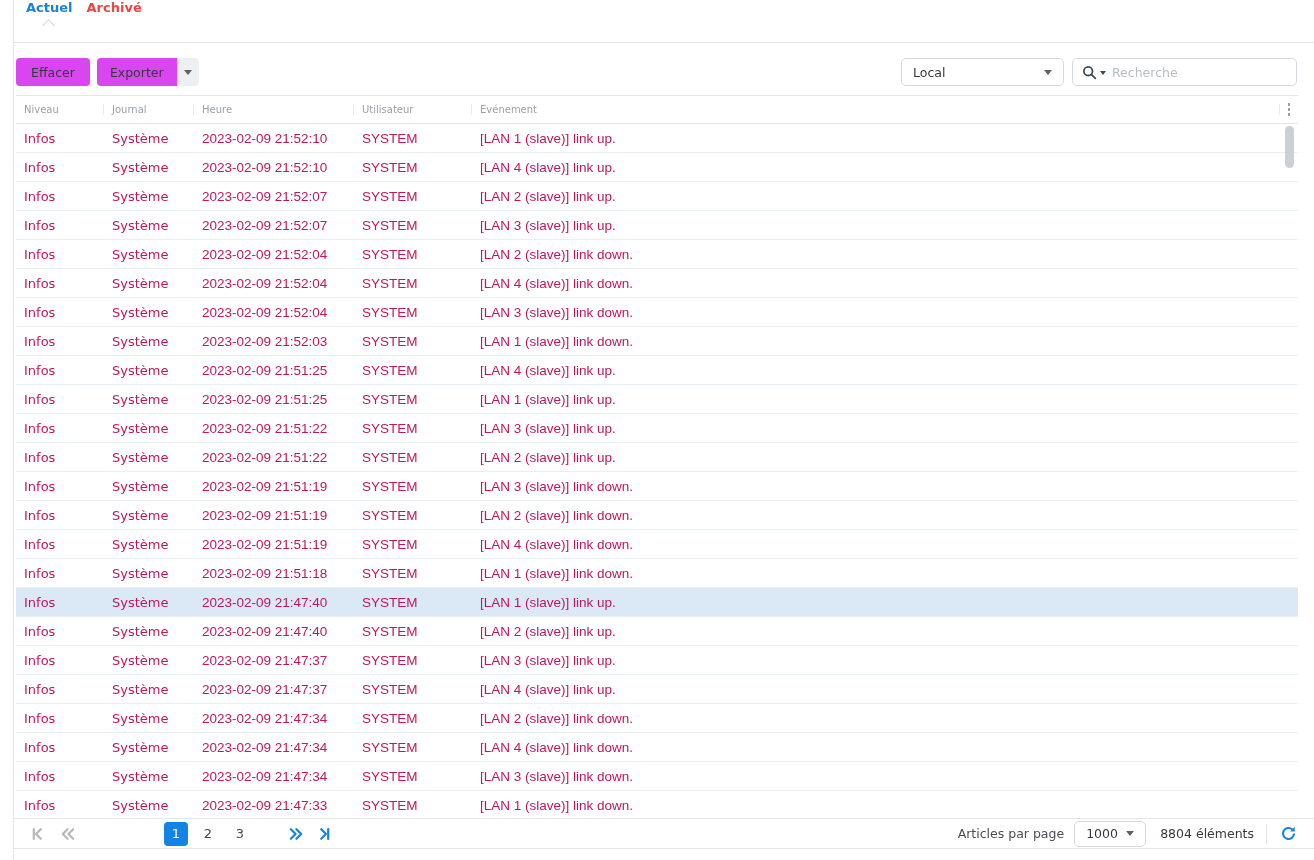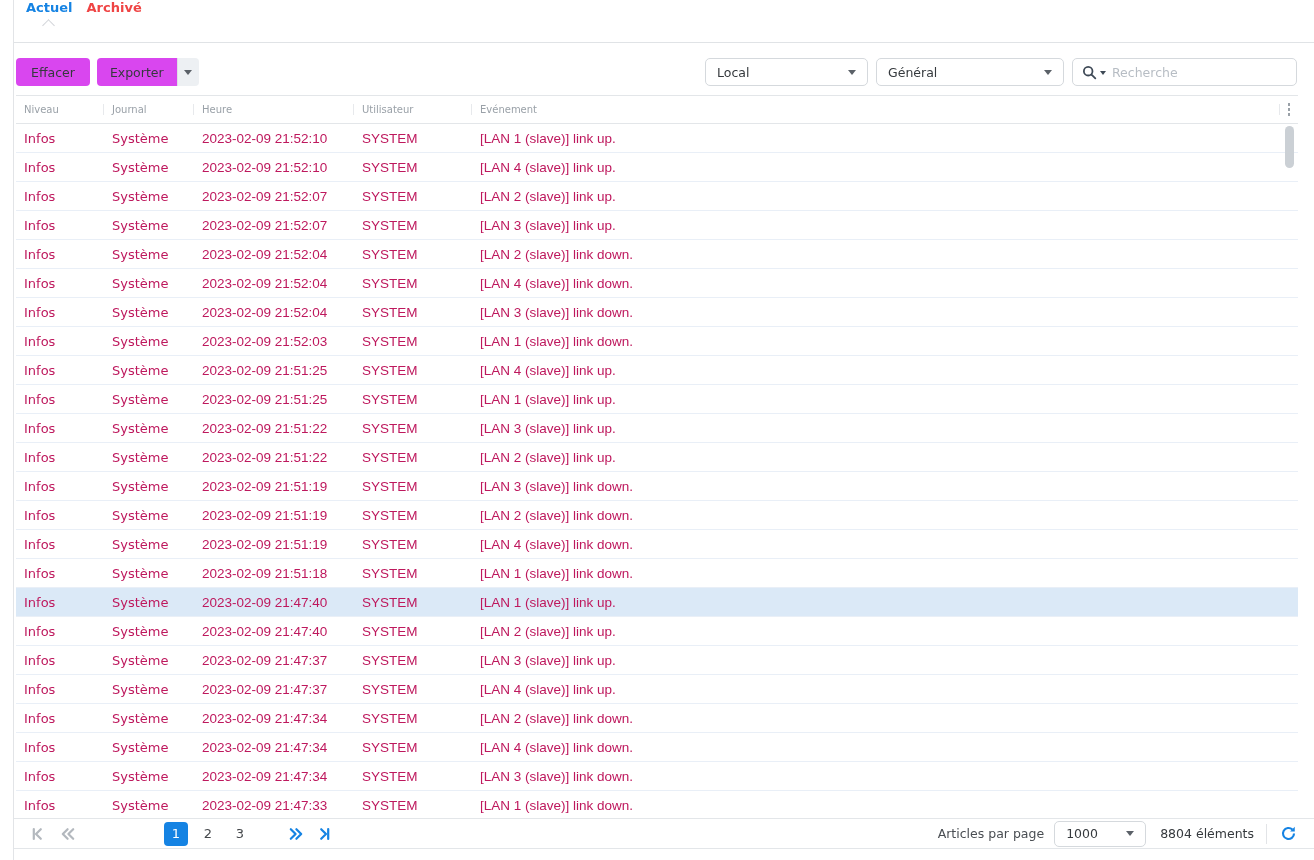--- a/index.html
+++ b/index.html
@@ -88,21 +88,21 @@
   .pg-prev { margin-left: 14px; }
   .pages { display: flex; gap: 8px; margin-left: 88px; }
   .page { width: 24px; height: 24px; border-radius: 4px; display: flex; align-items: center;
           justify-content: center; font-size: 13px; color: #45484c; cursor: pointer; }
   .page.active { background: #1583e3; color: #fff; }
   .pg-next { margin-left: 36px; }
   .pg-last { margin-left: 12px; }
 
   .footer-right { margin-left: auto; display: flex; align-items: center; padding-right: 17px; }
   .fr-label { font-size: 12.5px; color: #4a4e53; }
-  .per-page { width: 92px; height: 26px; margin-left: 10px; }
+  .per-page { width: 72px; height: 26px; margin-left: 10px; }
   .fr-count { font-size: 12.5px; color: #35393d; margin-left: 14px; }
   .v-div { width: 1px; height: 20px; background: #e2e4e7; margin: 0 12px; }
   .refresh { width: 18px; height: 18px; display: flex; align-items: center;
              justify-content: center; cursor: pointer; }
 </style>
 </head>
 <body>
 
 <div class="left-edge"></div>
 
@@ -120,24 +120,20 @@
   <button class="btn">Effacer</button>
   <div class="split">
     <button class="btn btn-main">Exporter</button>
     <button class="btn-caret">
       <span class="caret"></span>
     </button>
   </div>
   <div class="spacer"></div>
   <div class="select sel-source">
     <span>Local</span>
-    <span class="caret"></span>
-  </div>
-  <div class="select sel-category">
-    <span>Général</span>
     <span class="caret"></span>
   </div>
   <div class="searchbox">
     <svg width="15" height="15" viewBox="0 0 16 16">
       <circle cx="6.6" cy="6.6" r="4.6" fill="none" stroke="#3e4956" stroke-width="1.9"></circle>
       <line x1="10.2" y1="10.2" x2="14.2" y2="14.2" stroke="#3e4956" stroke-width="1.9" stroke-linecap="round"></line>
     </svg>
     <span class="s-caret"></span>
     <input type="text" value="" placeholder="Recherche" style="">
   </div>

